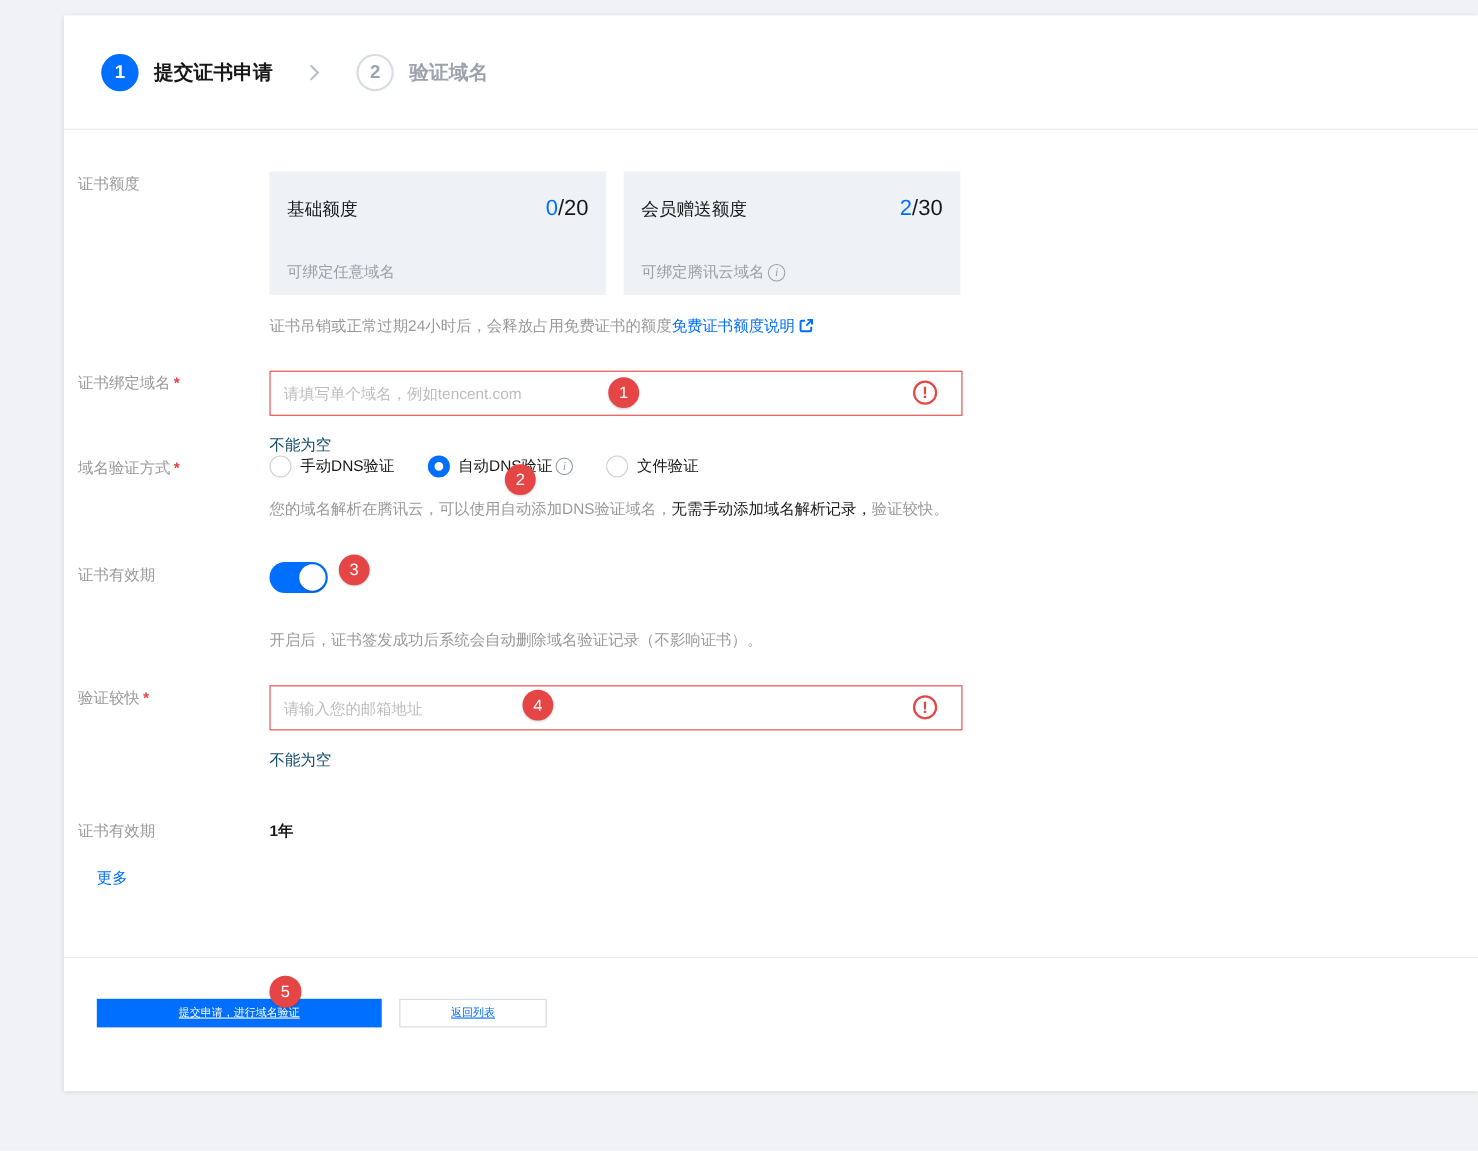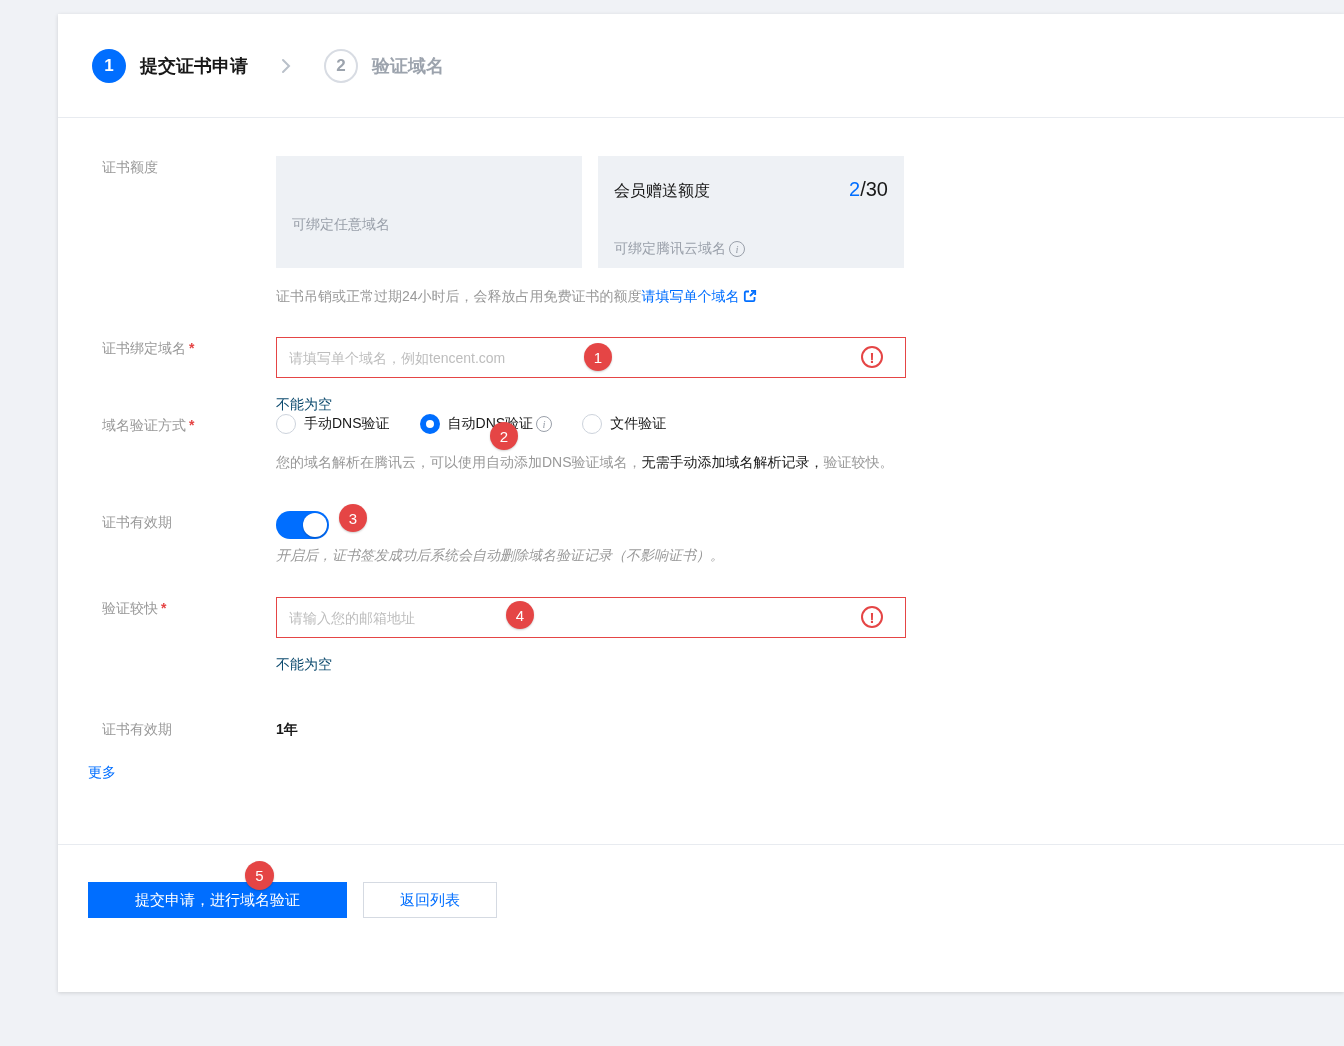--- a/index.html
+++ b/index.html
@@ -19,21 +19,21 @@
            border-bottom:1px solid #e8ebf0; }
   .step-num { width:34px; height:34px; border-radius:50%; display:flex;
               align-items:center; justify-content:center; font-weight:bold;
               font-size:17px; flex:none; }
   .step-num.active { background:#006eff; color:#fff; }
   .step-num.inactive { background:#fff; color:#9ca3ad; border:2px solid #d8dce3; }
   .step-title { font-size:18px; font-weight:bold; margin-left:14px; color:#181818; }
   .step-title.inactive { color:#9ca3ad; }
   .step-chevron { margin:0 30px; color:#b9c0c9; }
   
-  .form { padding-left:44px; }
+  .form { padding-left:13px; }
   .row { display:flex; align-items:flex-start; }
   .row-label { width:174px; flex:none; color:#999; padding-top:3px; }
   .req { color:#e54545; margin-left:3px; font-weight:bold; }
   .row-content { position:relative; }
   
   .row-quota { margin-top:38px; }
   .quota-cards { display:flex; }
   .quota-card { width:306px; height:112px; background:#eef1f5; padding:22px 16px 0;
                 margin-right:16px; }
   .qc-head { display:flex; justify-content:space-between; align-items:baseline; }
@@ -83,21 +83,21 @@
   .toggle-knob { position:absolute; top:2px; right:2px; width:24px; height:24px;
                  border-radius:50%; background:#fff; box-shadow:0 1px 2px rgba(0,0,0,.25); }
   
   .row-validity { margin-top:44px; }
   .validity-value { color:#181818; padding-top:3px;font-weight:bold; }
   .more-link { display:inline-block; margin:25px 0 0 30px; color:#006eff;
                text-decoration:none; }
   
   .footer-divider { margin-top:62px; border-top:1px solid #e8ebf0; }
   .footer { position:relative; padding:37px 0 0 30px; display:flex; }
-  .btn { height:36px; font-size:15px; cursor:pointer; font-family:inherit; }
+  .btn { height:26px; font-size:10px; cursor:pointer; font-family:inherit;text-decoration:underline; }
   .btn-primary { width:259px; background:#006eff; color:#fff; border:none; }
   .btn-secondary { width:134px; margin-left:16px; background:#fff; color:#006eff;
                    border:1px solid #d5dae2; }
 </style>
 </head>
 <body>
 
 <div class="card">
 
   
@@ -111,37 +111,41 @@
     <span class="step-title inactive">验证域名</span>
   </div>
 
   <div class="form">
 
     <div class="row row-quota">
       <div class="row-label">证书额度</div>
       <div class="row-content">
         <div class="quota-cards">
           <div class="quota-card">
+            <div class="qc-head">
+              <span class="qc-title">基础额度</span>
+              <span class="qc-value"><span class="qc-used">0</span><span>/20</span></span>
+            </div>
             <div class="qc-desc">
                 <span>可绑定任意域名</span>
               </div>
           </div>
           <div class="quota-card">
             <div class="qc-head">
               <span class="qc-title">会员赠送额度</span>
               <span class="qc-value"><span class="qc-used">2</span><span>/30</span></span>
             </div>
             <div class="qc-desc">
               <span>可绑定腾讯云域名</span>
               <span class="info-icon">i</span>
             </div>
           </div>
         </div>
         <div class="quota-note">
-          <span>证书吊销或正常过期24小时后，会释放占用免费证书的额度</span><a href="#"><span>请填写单个域名</span><svg class="ext-icon" width="14" height="14" viewBox="0 0 14 14">
+          <span>证书吊销或正常过期24小时后，会释放占用免费证书的额度</span><a href="#"><span>免费证书额度说明</span><svg class="ext-icon" width="14" height="14" viewBox="0 0 14 14">
                 <path d="M6 2.5H3a1.2 1.2 0 0 0-1.2 1.2V11A1.2 1.2 0 0 0 3 12.2h7.3A1.2 1.2 0 0 0 11.5 11V8" fill="none" stroke="#006eff" stroke-width="1.8"></path>
                 <path d="M8 1.8h4.2V6" fill="none" stroke="#006eff" stroke-width="1.8"></path>
                 <path d="M12 2 L7 7" fill="none" stroke="#006eff" stroke-width="1.8"></path>
               </svg></a>
         </div>
       </div>
     </div>
 
     <div class="row row-domain">
       <div class="row-label"><span>证书绑定域名</span><span class="req">*</span></div>
@@ -178,21 +182,21 @@
       </div>
     </div>
 
     <div class="row row-toggle">
       <div class="row-label">证书有效期</div>
       <div class="row-content">
         <div class="toggle">
           <span class="toggle-knob"></span>
         </div>
         <span class="badge" style="left:63px; top:-7px;">3</span>
-        <div class="desc" style="margin-top:8px;font-style:italic;">开启后，证书签发成功后系统会自动删除域名验证记录（不影响证书）。</div>
+        <div class="desc" style="margin-top:34px;">开启后，证书签发成功后系统会自动删除域名验证记录（不影响证书）。</div>
       </div>
     </div>
 
     <div class="row row-email">
       <div class="row-label"><span>验证较快</span><span class="req">*</span></div>
       <div class="row-content">
         <div class="input-wrap">
           <input class="text-input" type="text" placeholder="请输入您的邮箱地址" style="">
           <span class="badge" style="left:230px; top:4px;">4</span>
           <span class="err-icon">!</span>

